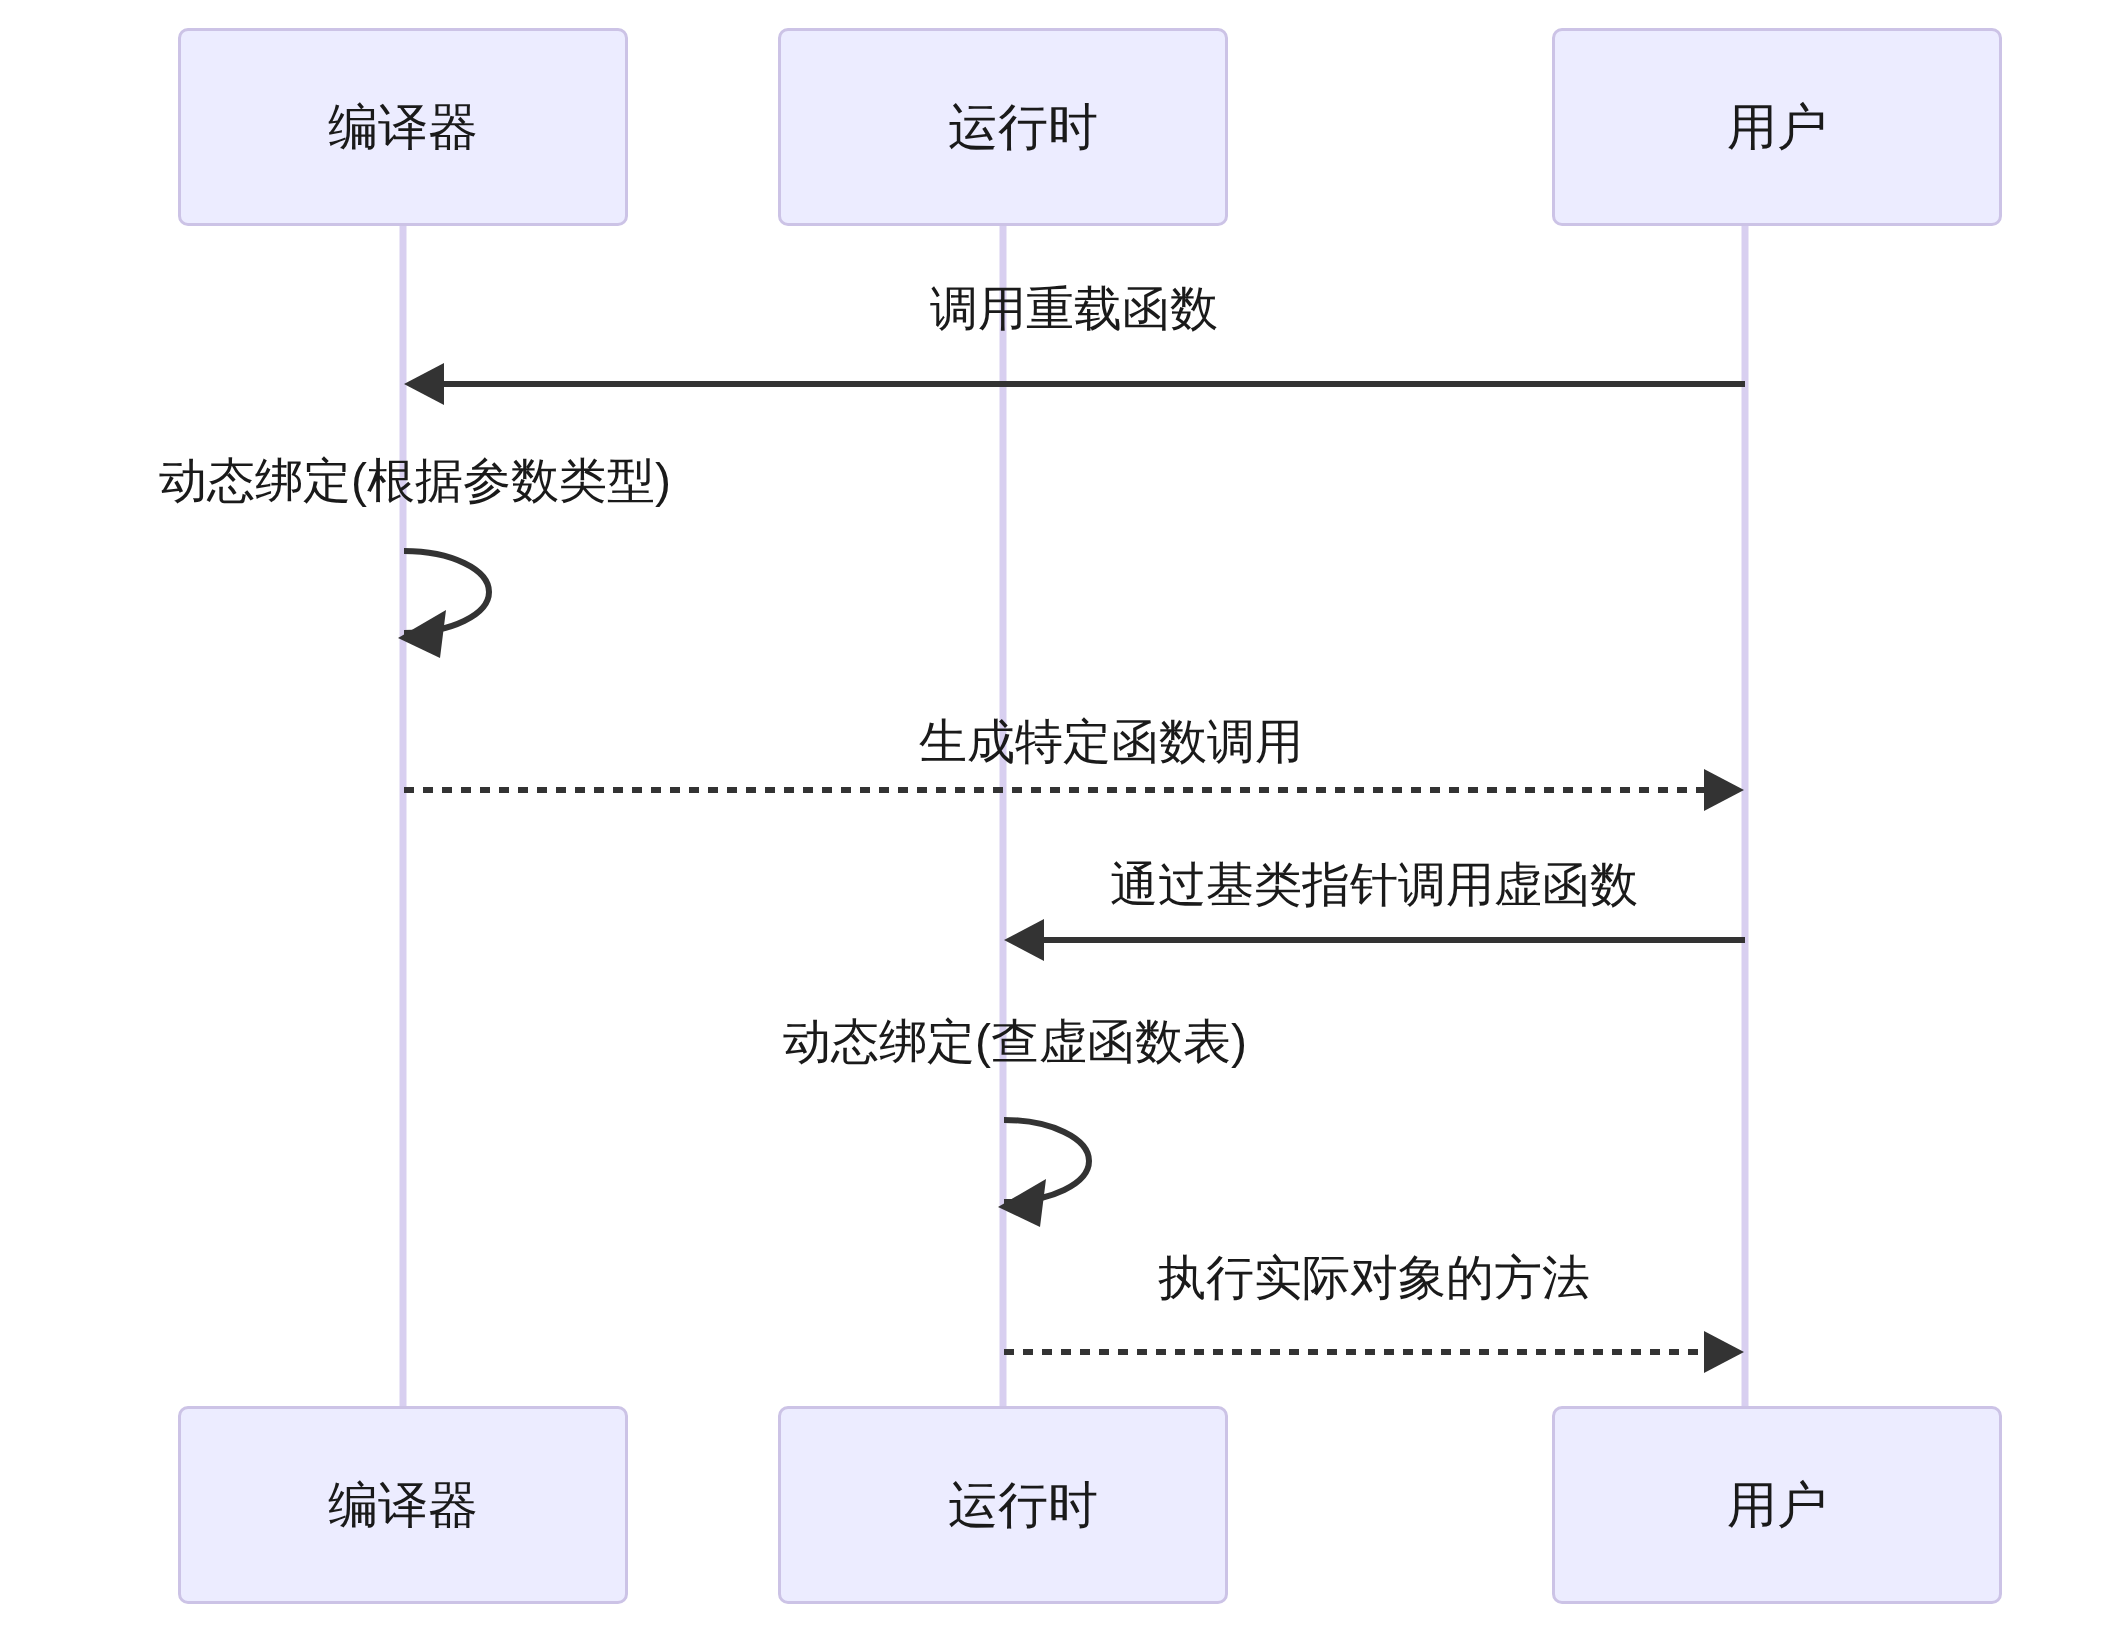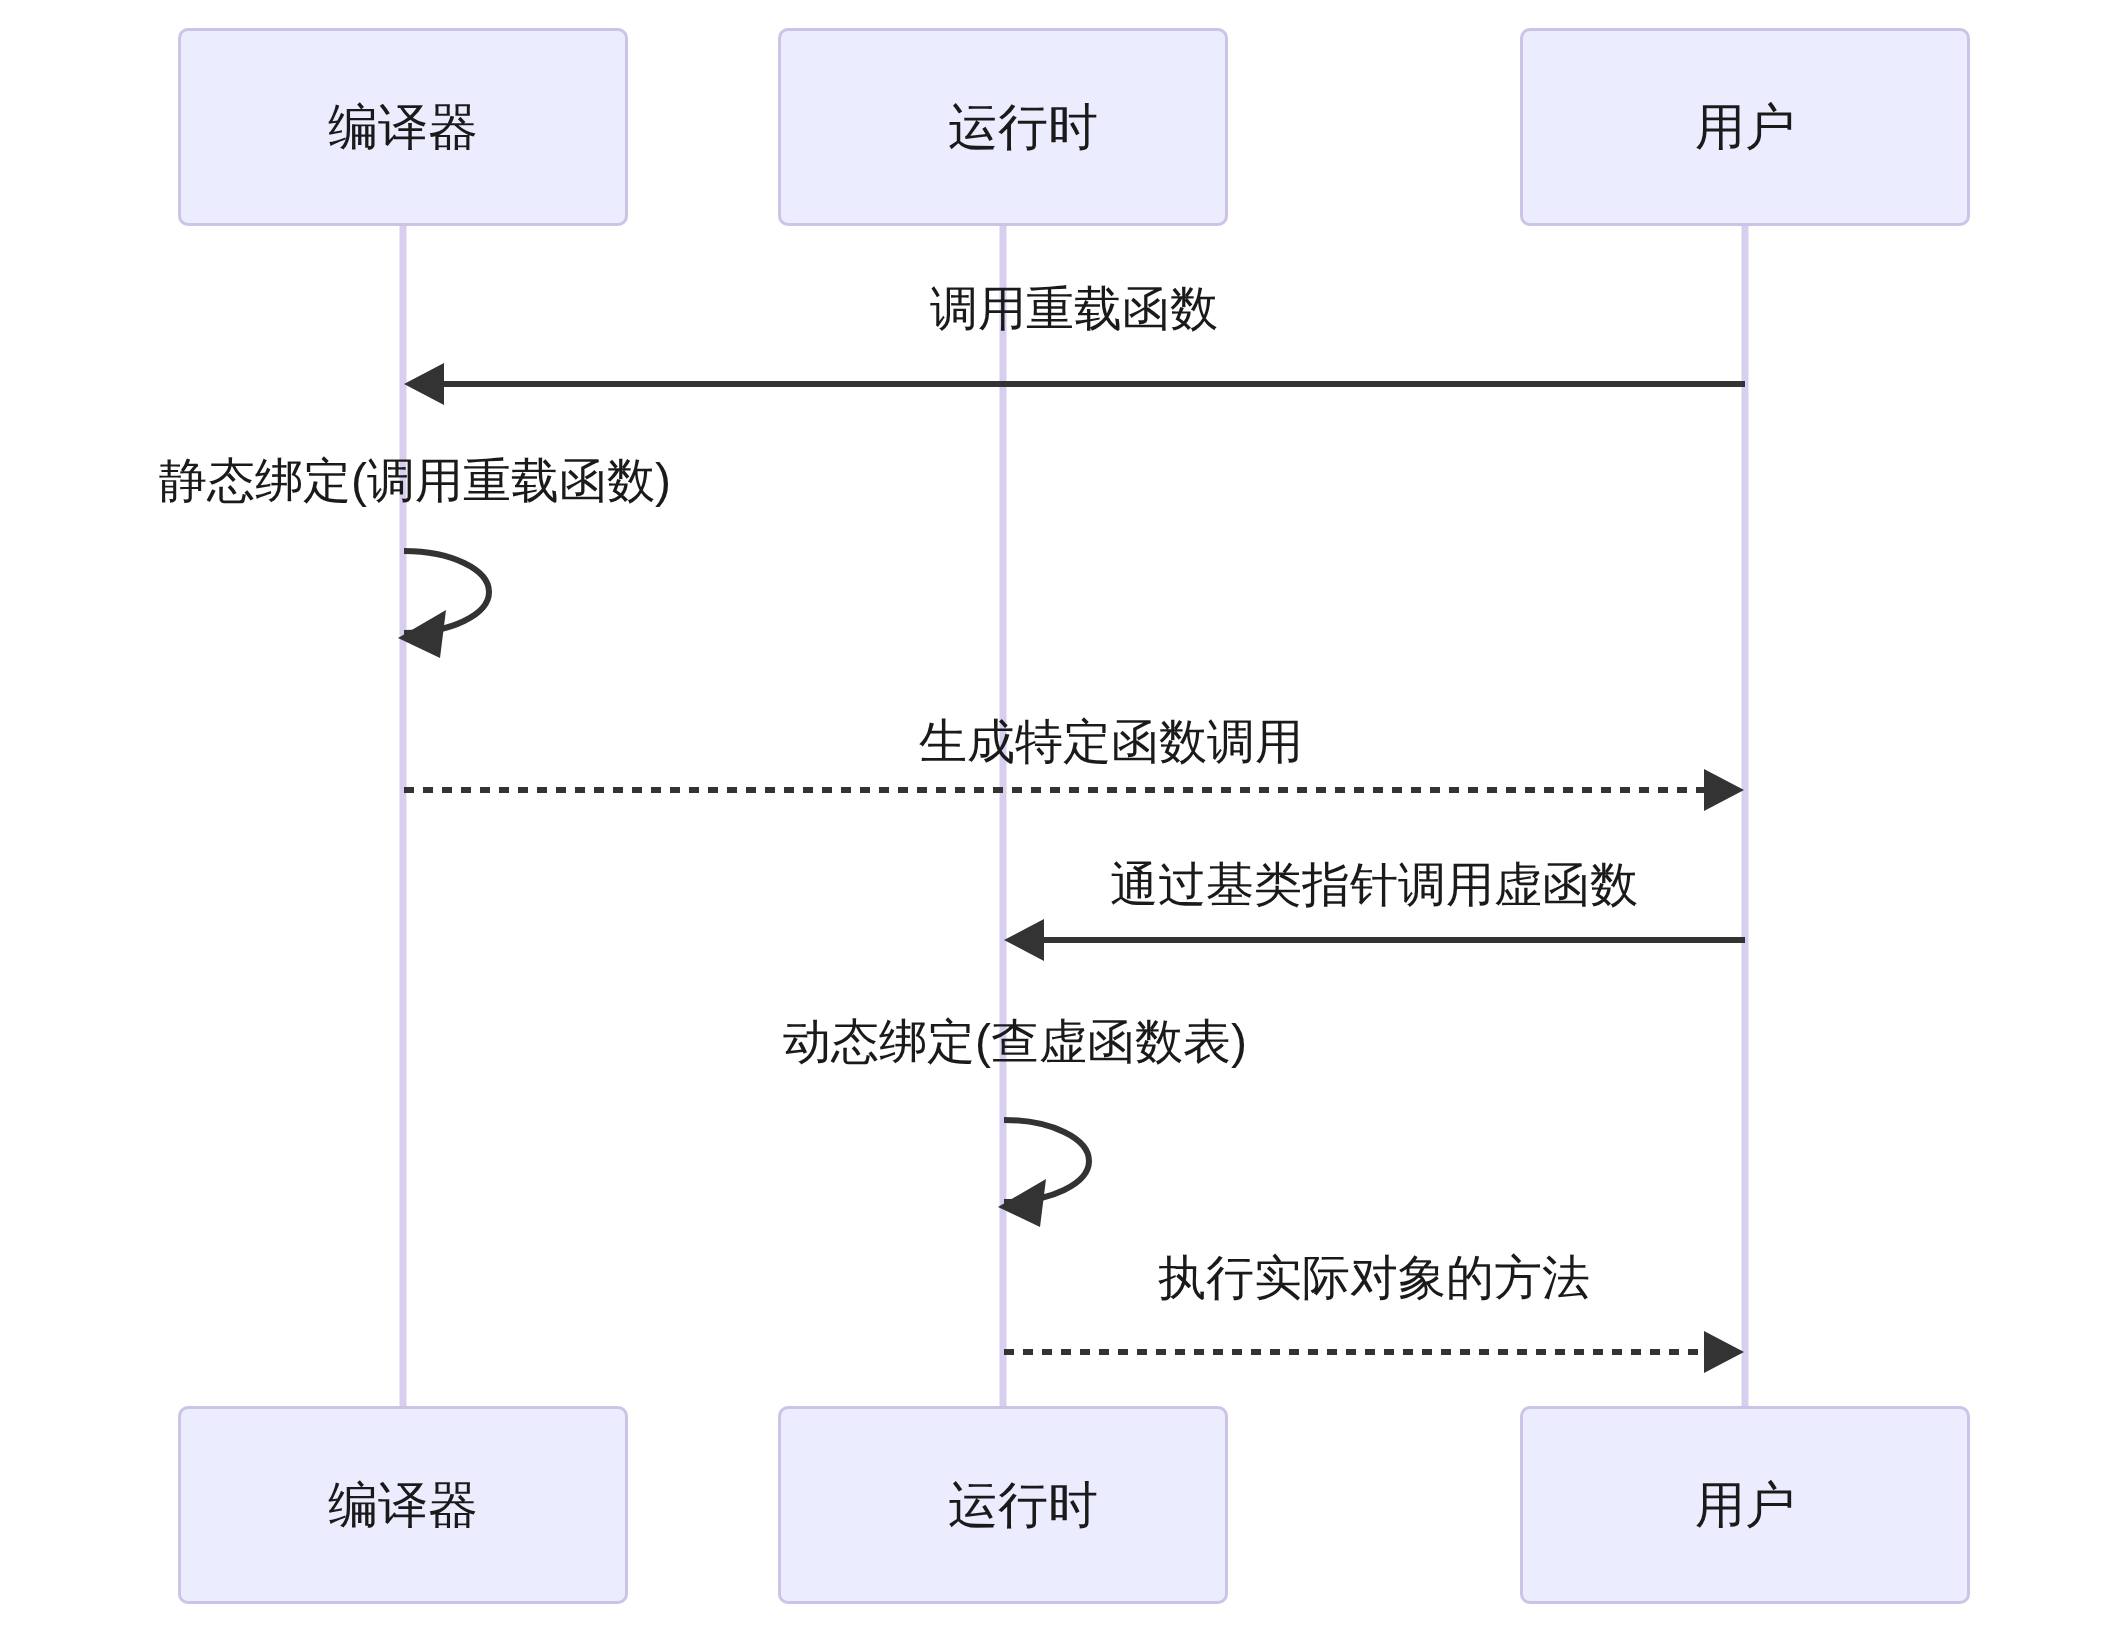--- a/index.html
+++ b/index.html
@@ -23,21 +23,21 @@
     border:3px solid var(--actor-border,#CCC3E6);
     border-radius:10px;
     display:flex;align-items:center;justify-content:center;
     font-size:50px;
     color:var(--text,#1a1a1a);
   }
   .actor.top{top:28px;}
   .actor.bottom{top:1406px;}
   .actor.col1{left:178px;}
   .actor.col2{left:778px;padding-left:40px;}
-  .actor.col3{left:1520px;align-items:center;}
+  .actor.col3{left:1552px;align-items:center;}
   .msg-label{
     position:absolute;
     transform:translate(-50%,-50%);
     font-size:48px;
     color:var(--text,#1a1a1a);
     white-space:nowrap;
     line-height:1.2;
   }
 </style>
 </head>
@@ -96,19 +96,19 @@
     <span>编译器</span>
   </div>
   <div class="actor bottom col2">
     <span>运行时</span>
   </div>
   <div class="actor bottom col3">
     <span>用户</span>
   </div>
 
   <div class="msg-label" style="left:1074px;top:309px">调用重载函数</div>
-  <div class="msg-label" style="left:415px;top:481px">静态绑定(调用重载函数)</div>
+  <div class="msg-label" style="left:415px;top:481px">动态绑定(根据参数类型)</div>
   <div class="msg-label" style="left:1111px;top:742px">生成特定函数调用</div>
   <div class="msg-label" style="left:1374px;top:885px">通过基类指针调用虚函数</div>
   <div class="msg-label" style="left:1015px;top:1042px">动态绑定(查虚函数表)</div>
   <div class="msg-label" style="left:1374px;top:1278px">执行实际对象的方法</div>
 
 </div>
 
 </body></html>

